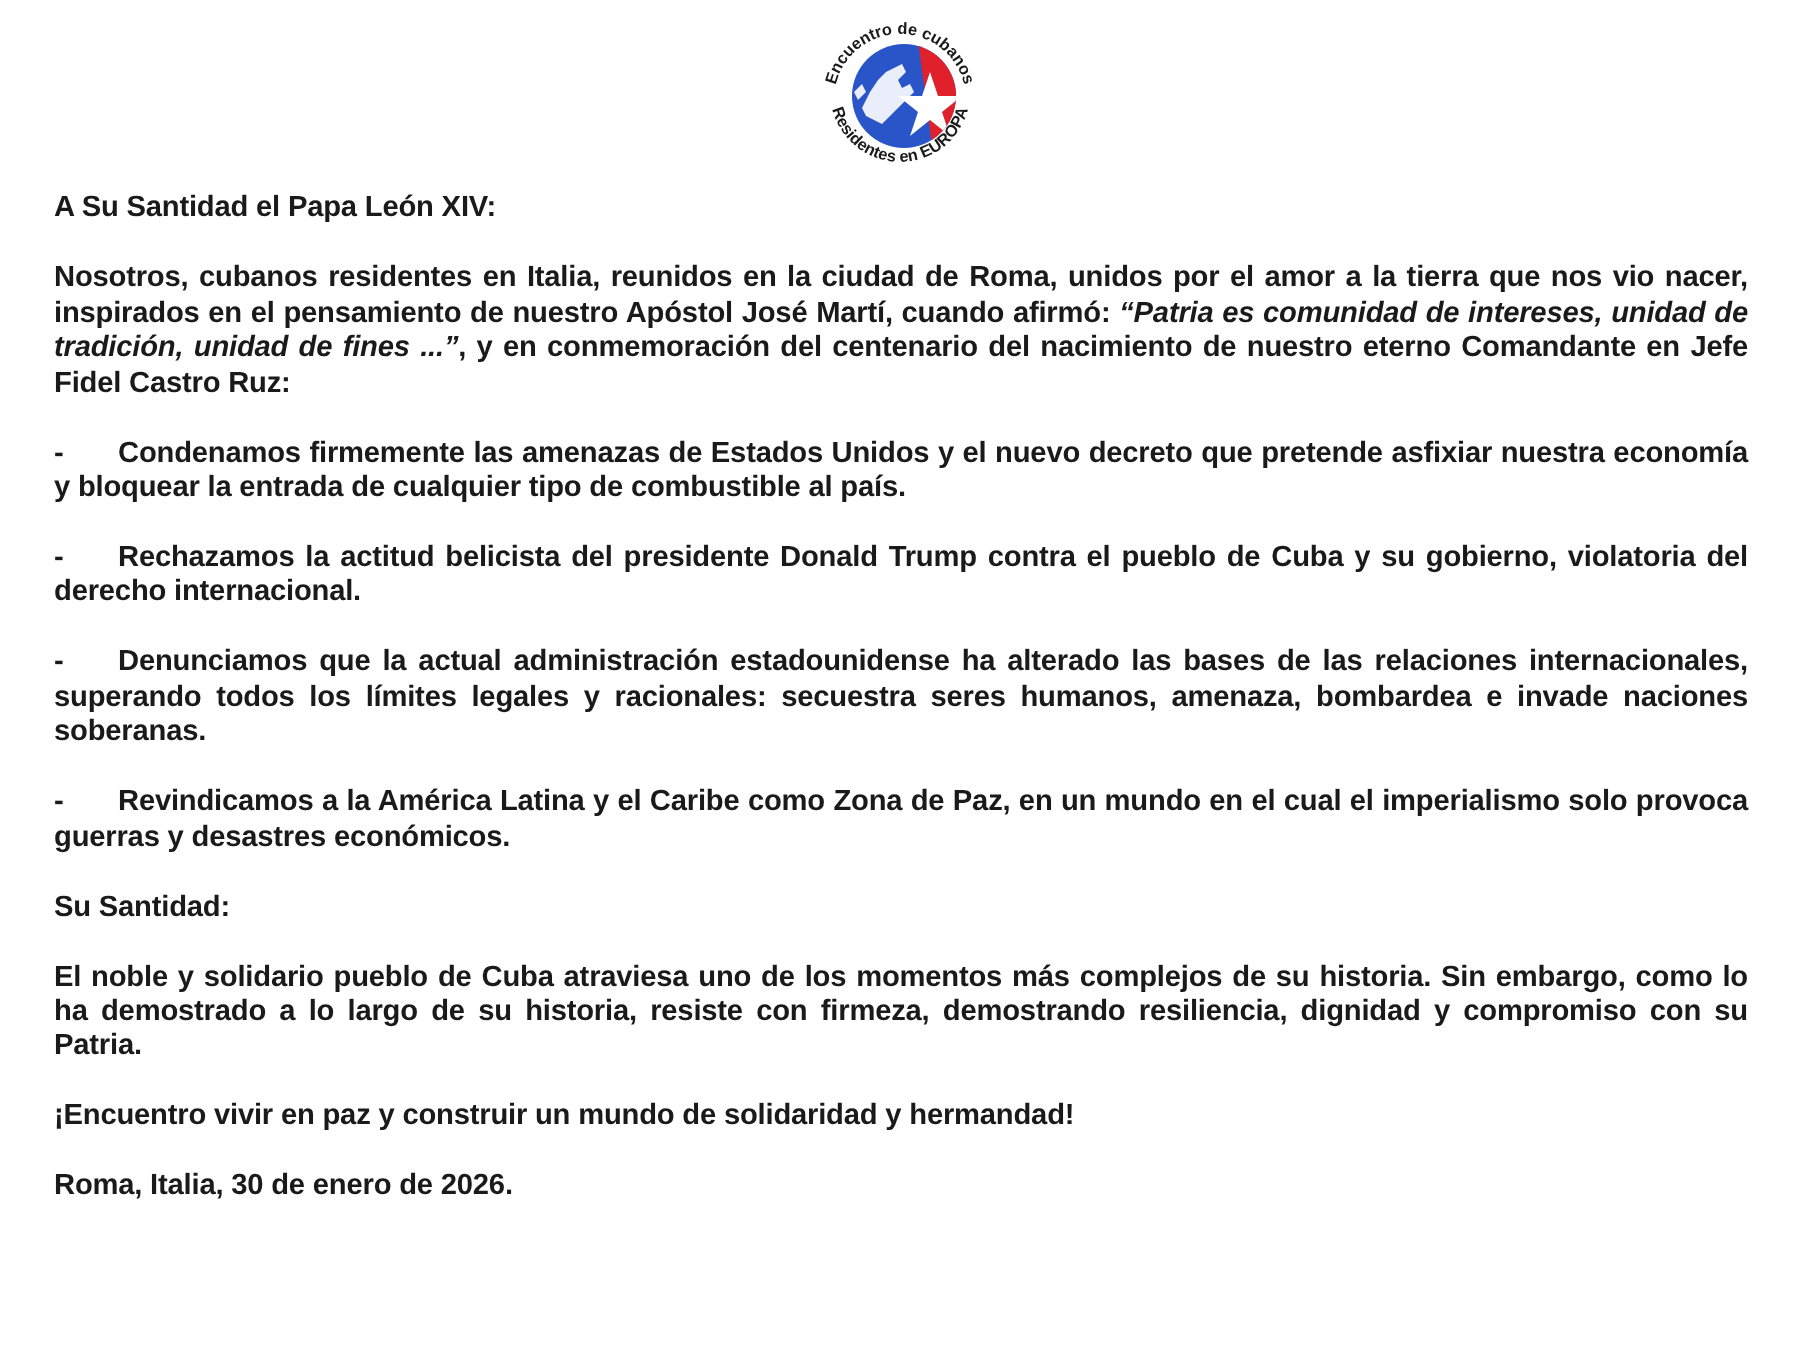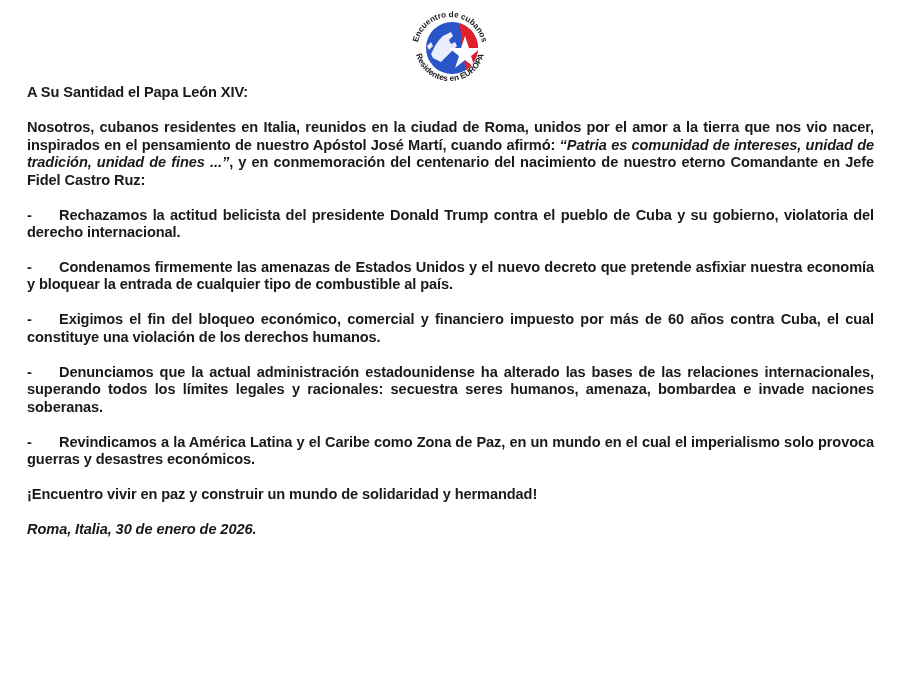--- a/index.html
+++ b/index.html
@@ -18,21 +18,21 @@
   .logo {
     position: absolute;
     left: 407px;
     top: 6px;
     width: 86px;
     height: 80px;
   }
   .content {
     position: absolute;
     left: 27px;
-    top: 84px;
+    top: 96px;
     width: 847px;
     font-size: 14.6px;
     line-height: 17.4px;
     font-weight: bold;
     letter-spacing: -0.1px;
   }
   .content p {
     margin: 0 0 17.6px 0;
     text-align: justify;
   }
@@ -44,21 +44,20 @@
     width: 32px;
   }
   .quote {
     font-style: italic;
   }
   .closing {
     margin-top: 0;
   }
   .signature {
     text-align: center;
-    font-style: italic;
     margin-top: 2px;
   }
 </style>
 </head>
 <body>
 
 <div class="logo">
   <svg width="86" height="80" viewBox="0 0 86 80">
     <defs>
       <path id="arcTop" d="M 10 44 A 33 33 0 0 1 76 44" fill="none"></path>
@@ -85,28 +84,29 @@
       <textPath href="#arcBottom" startOffset="50%" text-anchor="middle">Residentes en EUROPA</textPath>
     </text>
   </svg>
 </div>
 
 <div class="content">
   <p class="salutation">A Su Santidad el Papa León XIV:</p>
 
   <p><span>Nosotros, cubanos residentes en Italia, reunidos en la ciudad de Roma, unidos por el amor a la tierra que nos vio nacer, inspirados en el pensamiento de nuestro Apóstol José Martí, cuando afirmó: </span><span class="quote">“Patria es comunidad de intereses, unidad de tradición, unidad de fines ...”</span><span>, y en conmemoración del centenario del nacimiento de nuestro eterno Comandante en Jefe Fidel Castro Ruz:</span></p>
 
+  <p><span class="bullet-dash">-</span><span>Condenamos firmemente las amenazas de Estados Unidos y el nuevo decreto que pretende asfixiar nuestra economía y bloquear la entrada de cualquier tipo de combustible al país.</span></p>
+
   <p><span class="bullet-dash">-</span><span>Rechazamos la actitud belicista del presidente Donald Trump contra el pueblo de Cuba y su gobierno, violatoria del derecho internacional.</span></p>
 
-  <p><span class="bullet-dash">-</span><span>Condenamos firmemente las amenazas de Estados Unidos y el nuevo decreto que pretende asfixiar nuestra economía y bloquear la entrada de cualquier tipo de combustible al país.</span></p>
-
-  <p><span class="bullet-dash">-</span><span>Exigimos el fin del bloqueo económico, comercial y financiero impuesto por más de 60 años contra Cuba, el cual constituye una violación de los derechos humanos.</span></p>
 
   <p><span class="bullet-dash">-</span><span>Denunciamos que la actual administración estadounidense ha alterado las bases de las relaciones internacionales, superando todos los límites legales y racionales: secuestra seres humanos, amenaza, bombardea e invade naciones soberanas.</span></p>
 
   <p><span class="bullet-dash">-</span><span>Revindicamos a la América Latina y el Caribe como Zona de Paz, en un mundo en el cual el imperialismo solo provoca guerras y desastres económicos.</span></p>
 
+  <p>Su Santidad:</p>
 
+  <p>El noble y solidario pueblo de Cuba atraviesa uno de los momentos más complejos de su historia. Sin embargo, como lo ha demostrado a lo largo de su historia, resiste con firmeza, demostrando resiliencia, dignidad y compromiso con su Patria.</p>
 
   <p class="closing">¡Encuentro vivir en paz y construir un mundo de solidaridad y hermandad!</p>
 
   <p class="signature">Roma, Italia, 30 de enero de 2026.</p>
 </div>
 
 </body></html>

